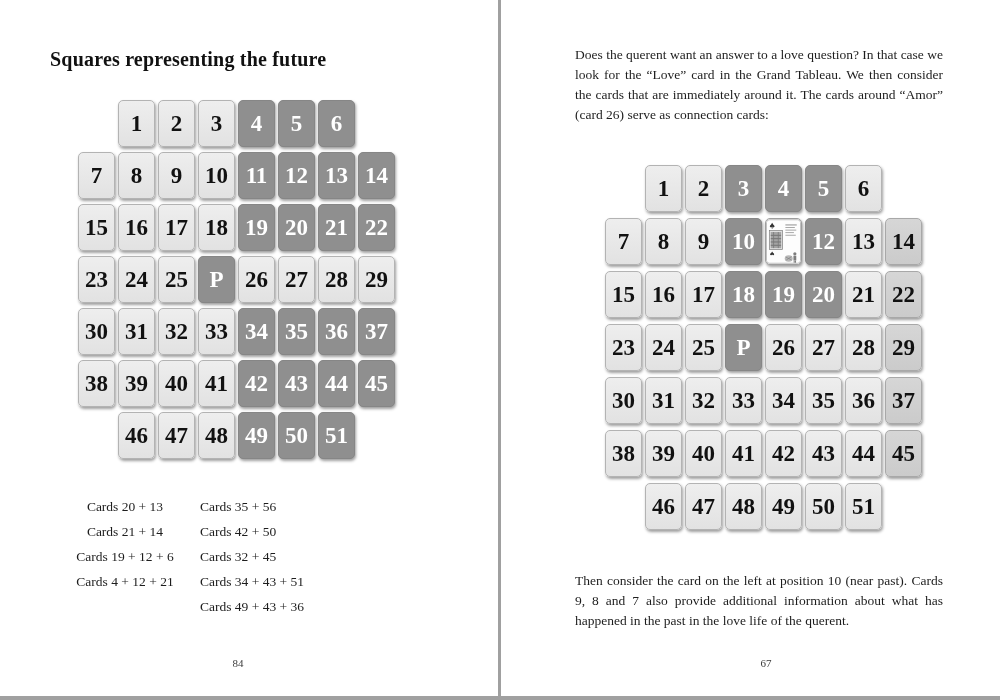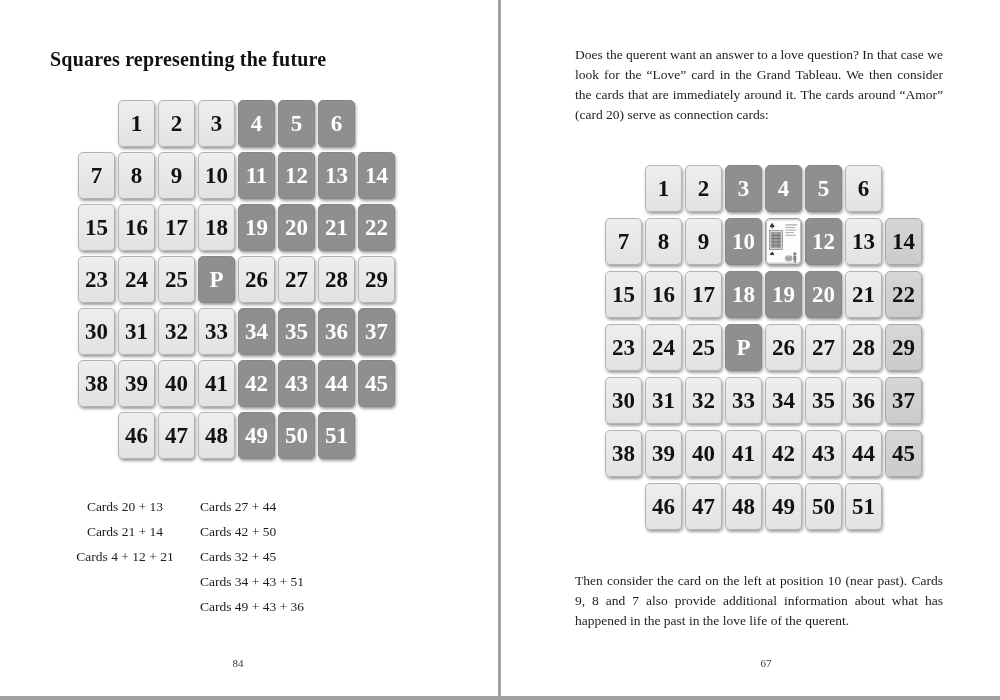--- a/index.html
+++ b/index.html
@@ -130,39 +130,40 @@
         <div class="card dark">50</div>
         <div class="card dark">51</div>
       </div>
     </div>
 
   <div class="list-block">
     <div class="list-cols">
       <div class="list-col list-col-1" id="list-col1">
           <div class="list-item">Cards 20 + 13</div>
           <div class="list-item">Cards 21 + 14</div>
+          <div class="list-item">Cards 19 + 12 + 6</div>
           <div class="list-item">Cards 4 + 12 + 21</div>
         </div>
       <div class="list-col list-col-2" id="list-col2">
-          <div class="list-item">Cards 27 + 44</div>
+          <div class="list-item">Cards 35 + 56</div>
           <div class="list-item">Cards 42 + 50</div>
           <div class="list-item">Cards 32 + 45</div>
           <div class="list-item">Cards 34 + 43 + 51</div>
           <div class="list-item">Cards 49 + 43 + 36</div>
         </div>
     </div>
   </div>
 
   <div class="page-num page-num-left">84</div>
 </div>
 
 <div class="divider-v"></div>
 
 <div class="page page-right">
-  <p class="para para-top">Does the querent want an answer to a love question? In that case we look for the “Love” card in the Grand Tableau. We then consider the cards that are immediately around it. The cards around “Amor” (card 20) serve as connection cards:</p>
+  <p class="para para-top">Does the querent want an answer to a love question? In that case we look for the “Love” card in the Grand Tableau. We then consider the cards that are immediately around it. The cards around “Amor” (card 26) serve as connection cards:</p>
 
   <div class="grid grid-right" id="grid-right">
       <div class="card-row" style="padding-left: 40px;">
         <div class="card light">1</div>
         <div class="card light">2</div>
         <div class="card dark">3</div>
         <div class="card dark">4</div>
         <div class="card dark">5</div>
         <div class="card light">6</div>
       </div>

